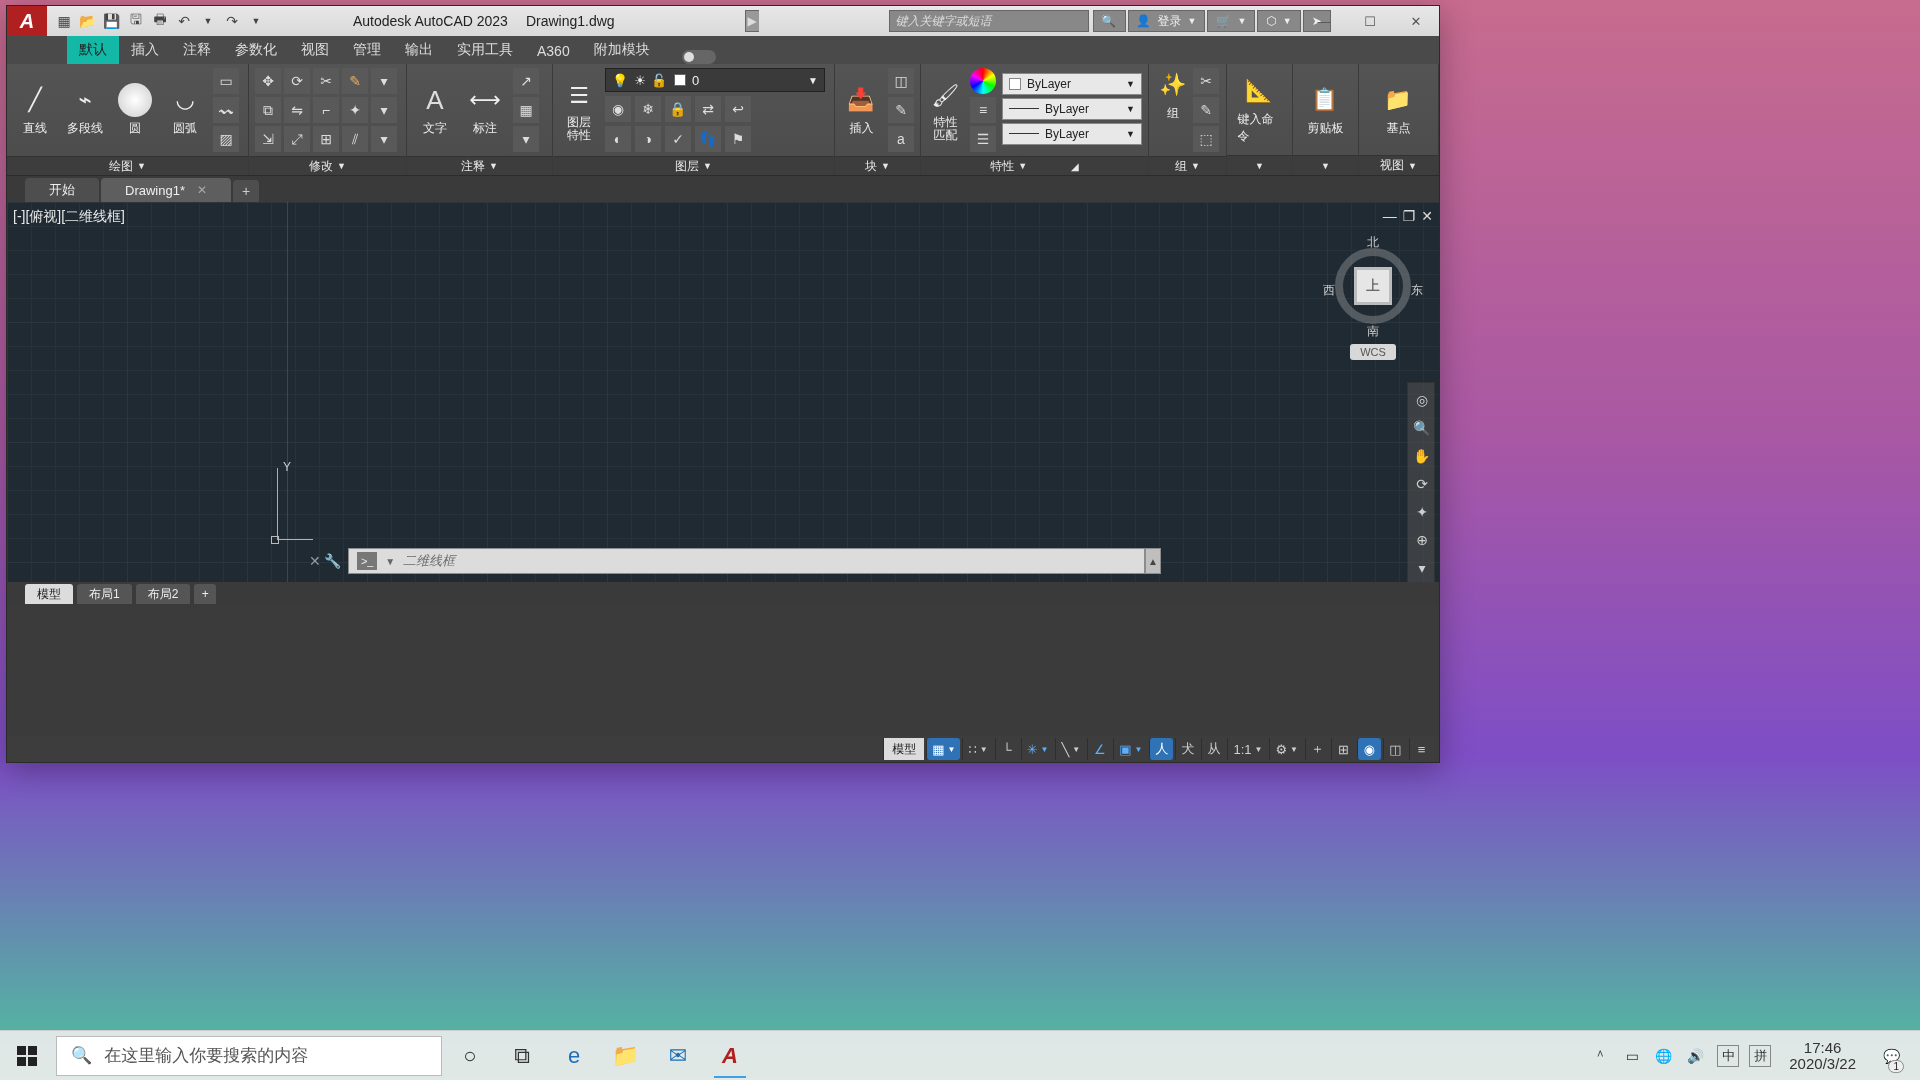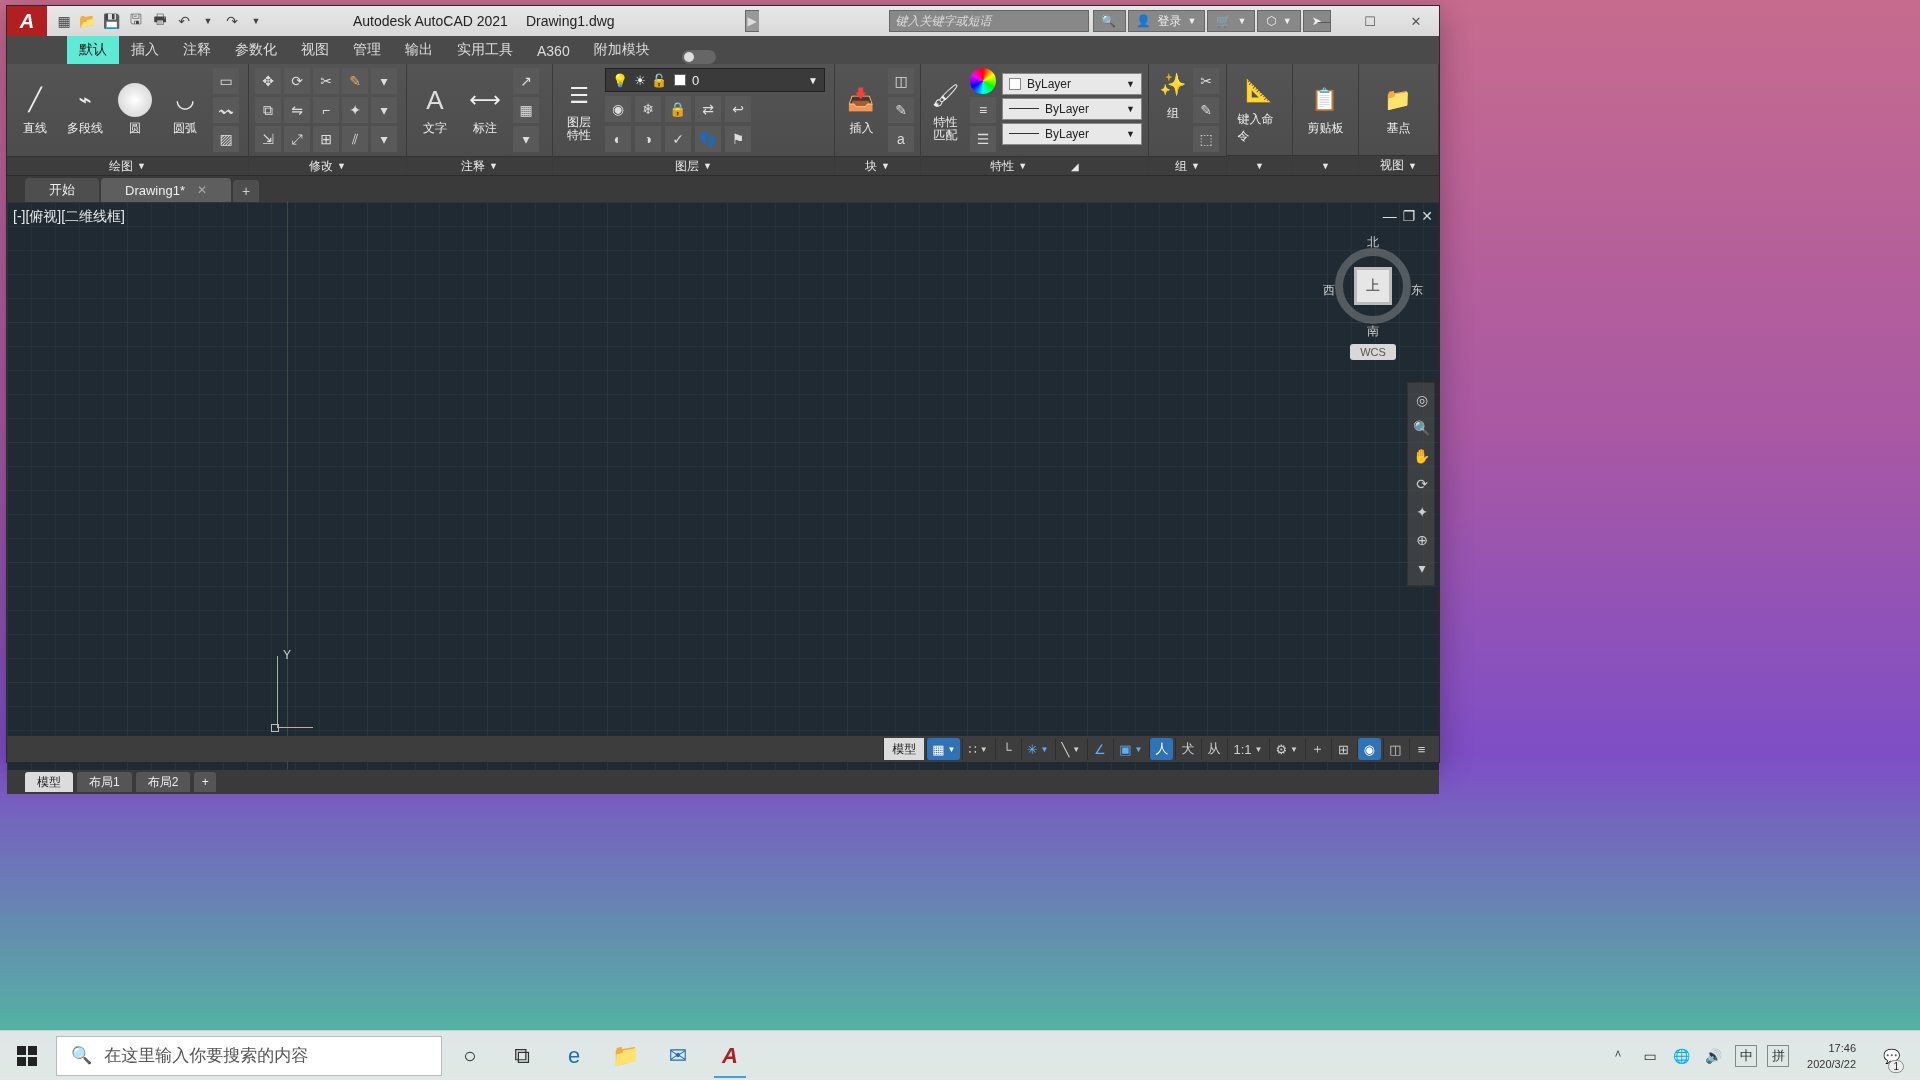--- a/index.html
+++ b/index.html
@@ -18,21 +18,21 @@
 .search-box { margin-left: 130px; width: 200px; height: 22px; background: #888; border: 1px solid #666; display: flex; align-items: center; padding: 0 6px; color: #ddd; font-style: italic; font-size: 12px; }
 .search-prefix { width: 14px; height: 22px; background: #999; display: flex; align-items: center; justify-content: center; color: #ddd; margin-left: 130px; border: 1px solid #666; border-right: none; font-size: 12px; }
 .title-right { display: flex; align-items: center; margin-left: 4px; }
 .tgrp { display: flex; align-items: center; height: 22px; background: #888; border: 1px solid #666; color: #eee; font-size: 12px; padding: 0 8px; gap: 6px; margin-right: 2px; }
 .win-controls { position: absolute; right: 0; top: 0; display: flex; }
 .win-btn { width: 46px; height: 30px; display: flex; align-items: center; justify-content: center; color: #555; font-size: 13px; }
 
 
 .menu-tabs { height: 28px; background: #4a4a4a; display: flex; align-items: flex-end; padding-left: 60px; gap: 0; font-size: 14px; }
 .menu-tab { padding: 5px 12px; color: #ddd; cursor: pointer; }
-.menu-tab.active { background: #5eead4; color: #222; }
+.menu-tab.active { background: #14b8a6; color: #222; }
 .pill { margin-left: 20px; width: 34px; height: 14px; border-radius: 7px; background: #666; position: relative; }
 .pill::after { content:""; position:absolute; left:2px; top:2px; width:10px; height:10px; border-radius:50%; background:#ddd; }
 
 
 .ribbon { height: 112px; background: linear-gradient(#545454,#4b4b4b); display: flex; border-bottom: 1px solid #2b2b2b; }
 .panel { border-right: 1px solid #3a3a3a; display: flex; flex-direction: column; }
 .panel-body { flex: 1; display: flex; align-items: center; padding: 4px 6px; gap: 6px; }
 .panel-title { height: 20px; background: #3d3d3d; color: #e8e8e8; font-size: 12px; display: flex; align-items: center; justify-content: center; gap: 4px; border-top: 1px solid #333; }
 .panel-title .dd { font-size: 9px; }
 .bigbtn { display: flex; flex-direction: column; align-items: center; width: 44px; color: #eee; font-size: 12px; gap: 3px; cursor: pointer; }
@@ -44,21 +44,21 @@
 .vstack { display: flex; flex-direction: column; }
 
 
 .doc-tabs { height: 26px; background: #3a3a3a; display: flex; align-items: flex-end; padding-left: 18px; gap: 0; }
 .doc-tab { height: 24px; padding: 0 24px; background: #4e4e4e; color: #eee; font-size: 13px; display: flex; align-items: center; border-radius: 4px 4px 0 0; margin-right: 2px; position: relative; cursor: pointer; }
 .doc-tab.active { background: #5e5e5e; }
 .doc-tab .x { margin-left: 12px; color: #aaa; font-size: 12px; }
 .doc-add { width: 26px; height: 22px; background: #4e4e4e; color: #ccc; display:flex; align-items:center; justify-content:center; border-radius:4px 4px 0 0; font-size:14px;}
 
 
-.draw-area { position: relative; height: 568px; background: #1f2a33; overflow: hidden; }
+.draw-area { position: relative; height: 380px; background: #1f2a33; overflow: hidden; }
 .grid-bg { position: absolute; inset: 0;
   background-image:
     linear-gradient(#2a3640 1px, transparent 1px),
     linear-gradient(90deg, #2a3640 1px, transparent 1px),
     linear-gradient(#27323b 1px, transparent 1px),
     linear-gradient(90deg, #27323b 1px, transparent 1px);
   background-size: 120px 120px, 120px 120px, 24px 24px, 24px 24px;
 }
 .vp-label { position: absolute; left: 6px; top: 6px; color: #e8e8e8; font-size: 14px; }
 .vp-controls { position: absolute; right: 6px; top: 6px; display: flex; gap: 6px; color: #ddd; font-size: 14px; }
@@ -106,21 +106,21 @@
 
 
 .taskbar { position:absolute; left:0; right:0; bottom:0; height:50px; background: rgba(235,235,235,.92); display:flex; align-items:center; border-top:1px solid #ccc; }
 .start { width:54px; height:50px; display:flex; align-items:center; justify-content:center; font-size:18px; color:#222; }
 .searchbar { flex:0 0 386px; height:40px; margin:0 2px; background:#fff; border:1px solid #bbb; display:flex; align-items:center; padding:0 14px; gap:12px; color:#555; font-size:17px; }
 .task-icons { display:flex; align-items:center; height:50px; }
 .ticon { width:52px; height:50px; display:flex; align-items:center; justify-content:center; font-size:22px; color:#333; position:relative;}
 .ticon.active::after { content:""; position:absolute; bottom:3px; left:10px; right:10px; height:2px; background:#3ea0e6; }
 .tray { margin-left:auto; display:flex; align-items:center; gap:10px; padding:0 10px; color:#333; font-size:14px;}
 .tray-ic { width:22px; text-align:center; }
-.clock { text-align:right; font-size:11px; line-height:16px; padding:0 8px;}
+.clock { text-align:center; font-size:15px; line-height:16px; padding:0 8px;}
 .notif { width:36px; height:50px; display:flex; align-items:center; justify-content:center; position:relative;}
 .notif-badge { position:absolute; bottom:8px; right:6px; background:#eee; color:#222; font-size:10px; border-radius:8px; padding:0 4px; border:1px solid #888;}
 </style>
 </head>
 <body>
 
 <div class="acad-window">
 
   <div class="title-bar">
     <div class="app-logo">A</div>
@@ -128,21 +128,21 @@
       <div class="qat-btn">▦</div>
       <div class="qat-btn">📂</div>
       <div class="qat-btn">💾</div>
       <div class="qat-btn">🖫</div>
       <div class="qat-btn">🖶</div>
       <div class="qat-btn">↶</div>
       <div class="qat-btn" style="font-size:9px">▼</div>
       <div class="qat-btn">↷</div>
       <div class="qat-btn" style="font-size:9px">▼</div>
     </div>
-    <div class="title-text">Autodesk AutoCAD 2021</div>
+    <div class="title-text">Autodesk AutoCAD 2023</div>
     <div class="title-file">Drawing1.dwg</div>
     <div class="search-prefix">▶</div>
     <div class="search-box">
       <span>键入关键字或短语</span>
     </div>
     <div class="title-right">
       <div class="tgrp">🔍</div>
       <div class="tgrp">
         <span>👤</span>
         <span>登录</span>

